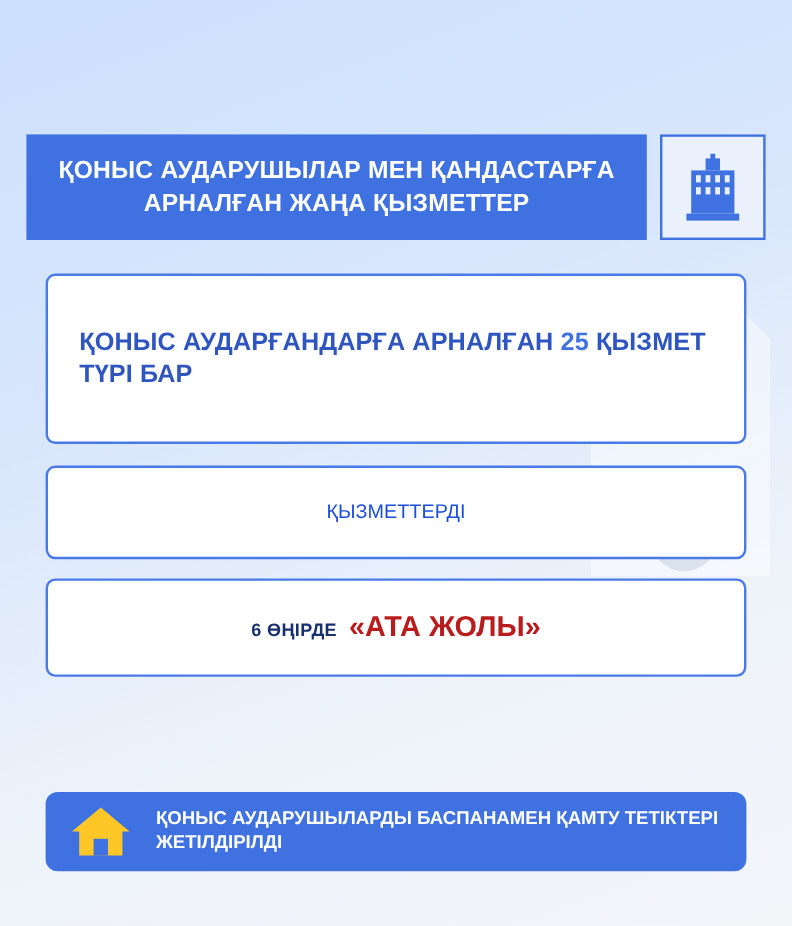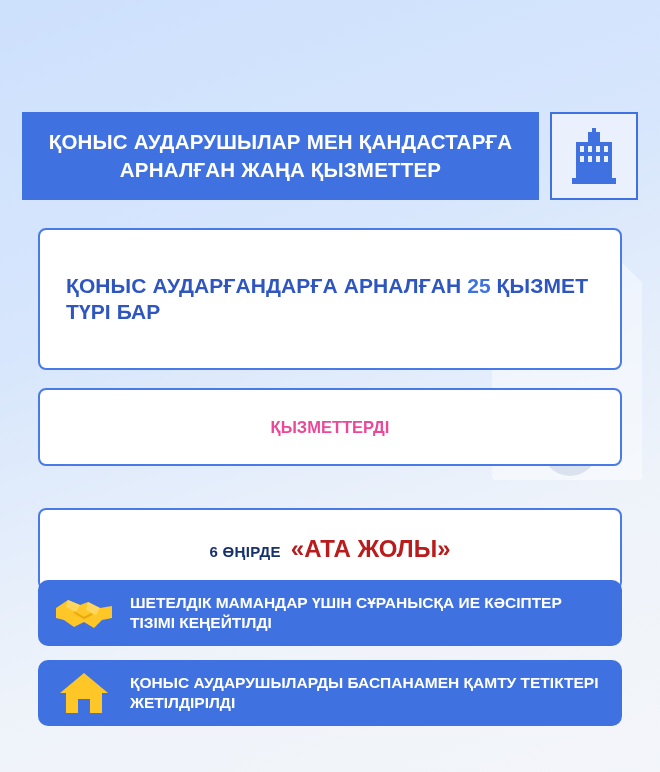--- a/index.html
+++ b/index.html
@@ -110,21 +110,21 @@
     position: absolute;
     left: 38px;
     width: 584px;
     background: #ffffff;
     border: 2px solid #4a79e8;
     border-radius: 8px;
     box-sizing: border-box;
   }
   .card-1 { top: 228px; height: 142px; }
   .card-2 { top: 388px; height: 78px; }
-  .card-3 { top: 508px; height: 82px; }
+  .card-3 { top: 482px; height: 82px; }
 
   .card-inner {
     padding: 0 26px;
     height: 100%;
     display: flex;
     flex-direction: column;
     justify-content: center;
   }
   .line {
     color: #2f56c0;
@@ -156,22 +156,22 @@
 
   .card-2-text {
     display: flex;
     align-items: baseline;
     justify-content: center;
     flex-wrap: wrap;
     gap: 8px;
   }
   .c2-small {
     font-size: 16.5px;
-    font-weight: bold;
-    color: #ec4899;
+    font-weight: normal;
+    color: #1d4ed8;
   }
   .c2-big {
     font-size: 23px;
     font-weight: bold;
     color: #2f56c0;
   }
 
   .card-3-text {
     display: flex;
     align-items: baseline;
@@ -267,31 +267,20 @@
 
   <div class="card card-3">
     <div class="card-inner">
       <div class="card-3-text">
         <span class="c3-small">6 ӨҢІРДЕ</span>
         <span class="c3-big">«АТА ЖОЛЫ»</span>
       </div>
     </div>
   </div>
 
-  <div class="blue-row row-1">
-    <div class="row-icon">
-      <svg width="60" height="38" viewBox="0 0 60 38" aria-hidden="true">
-        <path d="M2 14 L14 6 L26 11 L34 8 L46 14 L58 12 L58 24 L48 26 L40 34 L30 28 L20 33 L10 26 L2 24 Z" fill="#ffc627"></path>
-        <path d="M14 6 L26 11 L22 18 L12 13 Z" fill="#ffd75e"></path>
-        <path d="M34 8 L46 14 L42 21 L32 16 Z" fill="#ffd75e"></path>
-        <path d="M20 18 L30 24 L38 20" stroke="#e8a90f" stroke-width="2" fill="none"></path>
-      </svg>
-    </div>
-    <div class="row-text">ШЕТЕЛДІК МАМАНДАР ҮШІН СҰРАНЫСҚА ИЕ КӘСІПТЕР ТІЗІМІ КЕҢЕЙТІЛДІ</div>
-  </div>
 
   <div class="blue-row row-2">
     <div class="row-icon">
       <svg width="52" height="44" viewBox="0 0 52 44" aria-hidden="true">
         <path d="M26 2 L50 22 L44 22 L44 42 L8 42 L8 22 L2 22 Z" fill="#ffc627"></path>
         <rect x="20" y="28" width="12" height="14" fill="#3f72e0"></rect>
       </svg>
     </div>
     <div class="row-text">ҚОНЫС АУДАРУШЫЛАРДЫ БАСПАНАМЕН ҚАМТУ ТЕТІКТЕРІ ЖЕТІЛДІРІЛДІ</div>
   </div>

